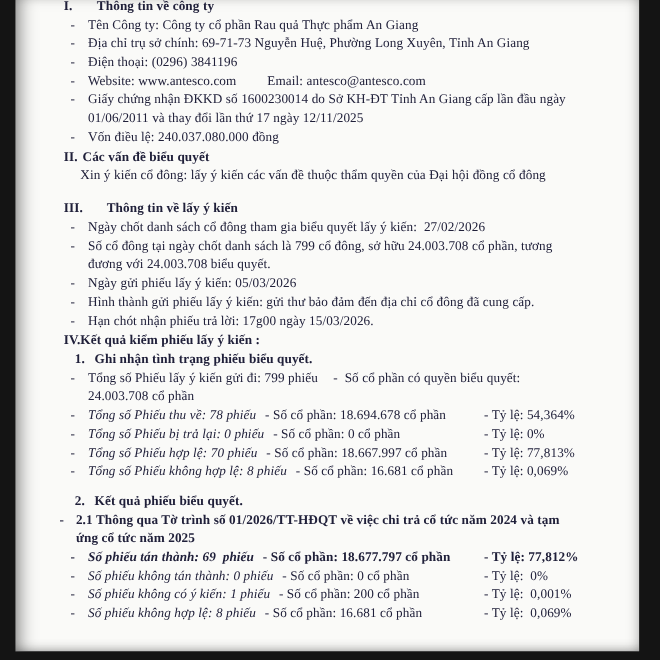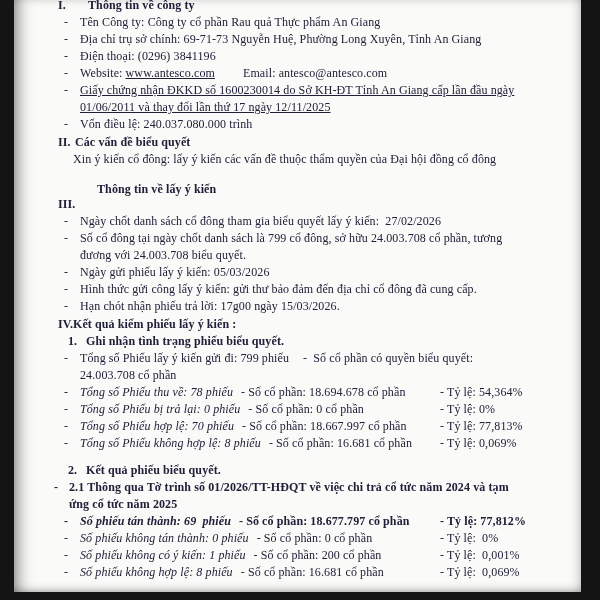--- a/index.html
+++ b/index.html
@@ -19,44 +19,44 @@
   }
   .content{
     position:absolute;left:44px;top:-3px;width:472px;
     font-size:12px;line-height:17px;color:#20203a;
     letter-spacing:0.1px;
   }
   .h{display:flex;font-weight:bold;}
   .hnum{flex:none;}
   .n1{width:30px;}
   .n2{width:17px;}
-  .n3{width:39px;margin-top:15px;}
+  .n3{width:39px;}
   .n4{width:15px;}
   .li{display:flex;margin-left:6px;}
   .li .dash{flex:none;width:16px;}
   .li .t{flex:1;}
   .plain{margin-left:15px;}
   .subh{display:flex;font-weight:bold;margin-left:10px;}
   .subh .snum{flex:none;width:18px;}
   .sr{display:flex;position:relative;margin-left:6px;}
   .sr .dash{flex:none;width:16px;}
   .sr .lab{flex:none;min-width:150px;padding-right:8px;font-style:italic;}
   .sr .sh{flex:none;}
   .sr .ra{position:absolute;left:376px;top:0;white-space:nowrap;}
   .bold{font-weight:bold;}
   .mt-sec{margin-top:1px;align-items:flex-end;}
   .mt-sec2{margin-top:13px;}
   .mt-sub{margin-top:10px;}
-  .url{text-decoration:underline;}
+  .url{}
   .email{margin-left:28px;}
   .gap1{display:inline-block;width:14px;}
   .row21{display:flex;margin-left:-4px;font-weight:bold;}
   .row21 .dash{flex:none;width:15px;}
   .row21 .t{flex:1;max-width:458px;}
-  .w-reg{max-width:448px;text-decoration:underline;}
+  .w-reg{max-width:448px;}
   .w-sh{max-width:452px;}
   .w-first{max-width:420px;}
 </style>
 </head>
 <body>
 
 <div class="stage">
   <div class="paper">
     <div class="content">
 
@@ -81,21 +81,21 @@
         <span class="t">
           <span>Website: </span><span class="url">www.antesco.com</span><span class="email">Email: antesco@antesco.com</span>
         </span>
       </div>
       <div class="li">
         <span class="dash">-</span>
         <span class="t w-reg">Giấy chứng nhận ĐKKD số 1600230014 do Sở KH-ĐT Tỉnh An Giang cấp lần đầu ngày 01/06/2011 và thay đổi lần thứ 17 ngày 12/11/2025</span>
       </div>
       <div class="li">
         <span class="dash">-</span>
-        <span class="t">Vốn điều lệ: 240.037.080.000 trình</span>
+        <span class="t">Vốn điều lệ: 240.037.080.000 đồng</span>
       </div>
 
       <div class="h mt-sec">
         <span class="hnum n2">II.</span>
         <span>Các vấn đề biểu quyết</span>
       </div>
       <div class="plain">Xin ý kiến cổ đông: lấy ý kiến các vấn đề thuộc thẩm quyền của Đại hội đồng cổ đông</div>
 
       <div class="h mt-sec2">
         <span class="hnum n3">III.</span>
@@ -108,21 +108,21 @@
       <div class="li">
         <span class="dash">-</span>
         <span class="t w-sh">Số cổ đông tại ngày chốt danh sách là 799 cổ đông, sở hữu 24.003.708 cổ phần, tương đương với 24.003.708 biểu quyết.</span>
       </div>
       <div class="li">
         <span class="dash">-</span>
         <span class="t">Ngày gửi phiếu lấy ý kiến: 05/03/2026</span>
       </div>
       <div class="li">
         <span class="dash">-</span>
-        <span class="t">Hình thức gửi công lấy ý kiến: gửi thư bảo đảm đến địa chỉ cổ đông đã cung cấp.</span>
+        <span class="t">Hình thành gửi phiếu lấy ý kiến: gửi thư bảo đảm đến địa chỉ cổ đông đã cung cấp.</span>
       </div>
       <div class="li">
         <span class="dash">-</span>
         <span class="t">Hạn chót nhận phiếu trả lời: 17g00 ngày 15/03/2026.</span>
       </div>
 
       <div class="h mt-sec">
         <span class="hnum n4">IV.</span>
         <span>Kết quả kiểm phiếu lấy ý kiến :</span>
       </div>

